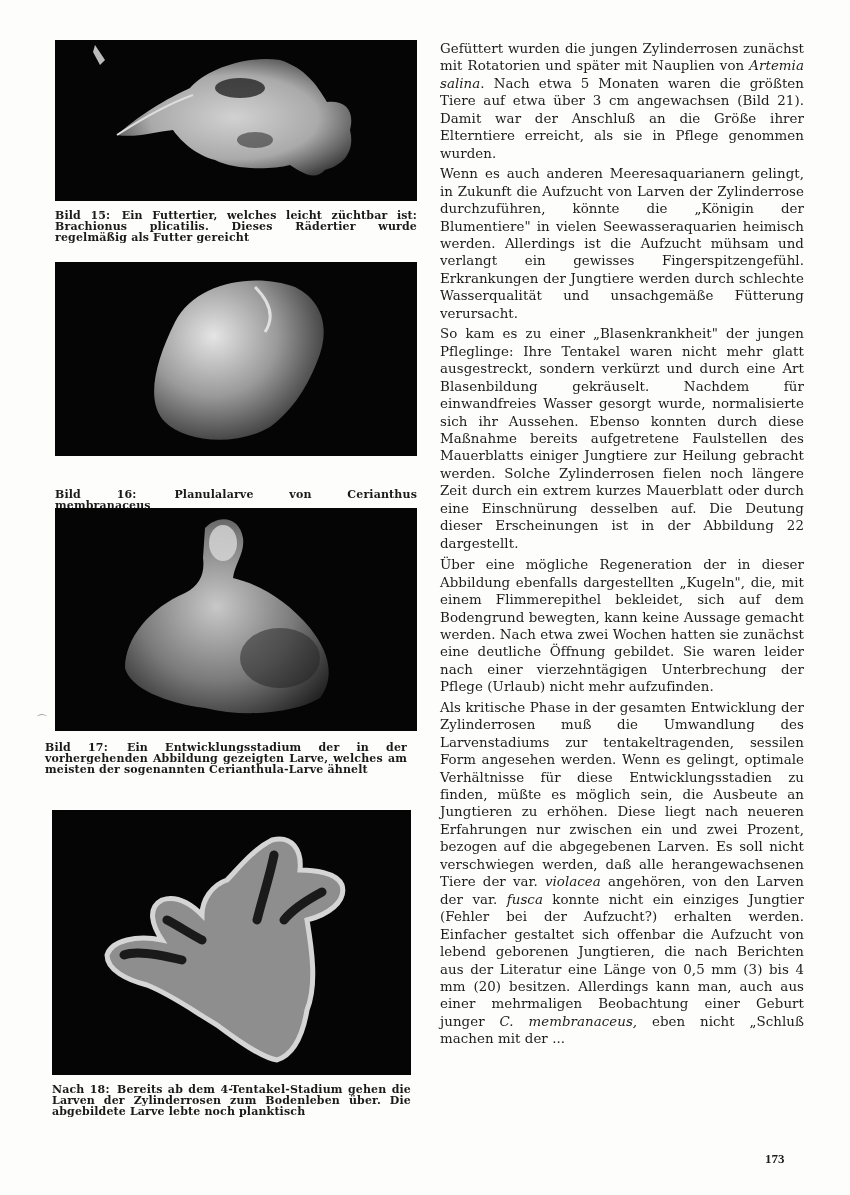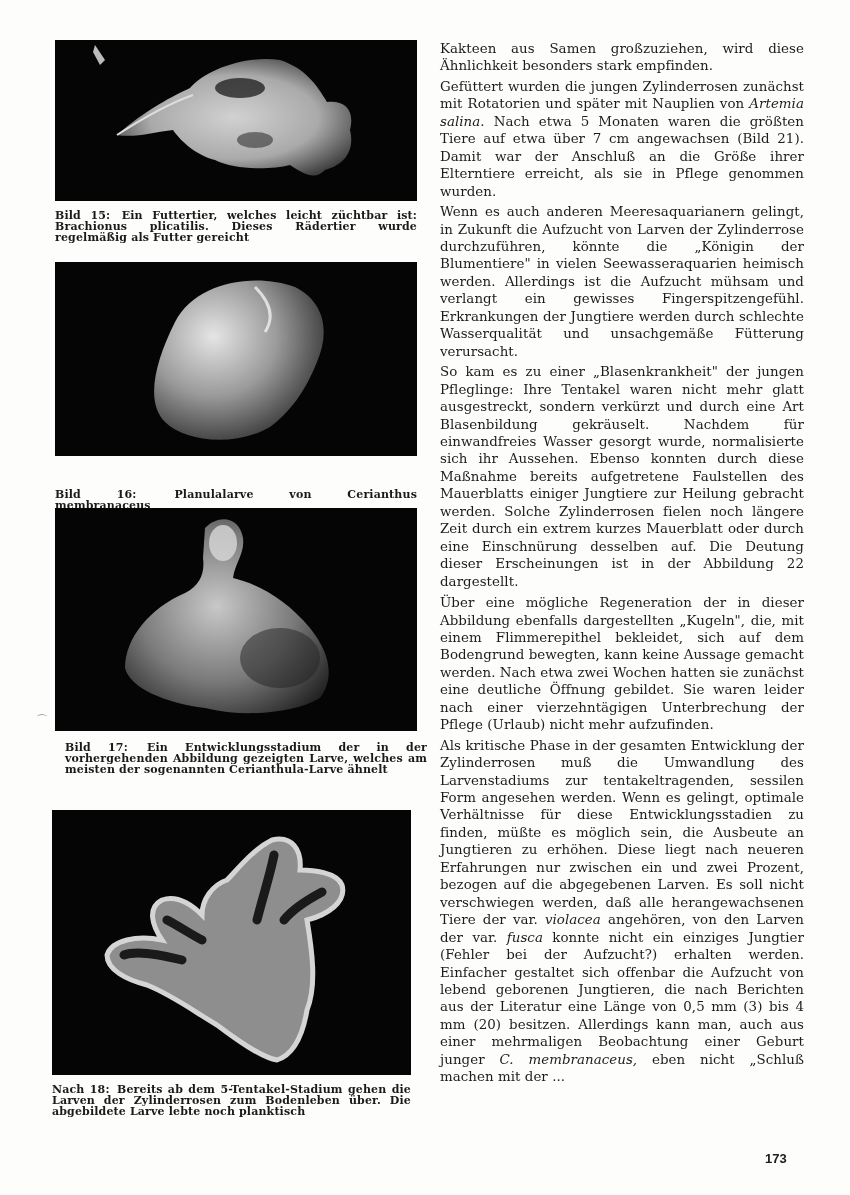--- a/index.html
+++ b/index.html
@@ -18,21 +18,21 @@
   .col-right {
     position: absolute; left: 440px; top: 40px; width: 364px;
     font-size: 13.4px; line-height: 17.45px; text-align: justify; hyphens: manual;
     letter-spacing: 0.05px;
   }
   .col-right p { margin: 0 0 3px 0; }
   .col-right p.tight { margin-bottom: 4px; }
   .col-right em { font-style: italic; }
   .page-number {
     position: absolute; left: 765px; top: 1151px; font-weight: bold; font-size: 13px;
-    font-family: Liberation Sans, sans-serif;
+    font-family: Liberation Serif, serif;
     text-align: right;
   }
   .mark { position: absolute; left: 36px; top: 712px; font-size: 12px; color: #888; }
 </style>
 </head>
 <body>
 
 <div class="photo" style="left:55px; top:40px; width:362px; height:161px;">
   <svg viewBox="0 0 362 161">
     <defs>
@@ -79,41 +79,40 @@
         <stop offset="0" stop-color="#c8c8c8"></stop>
           <stop offset="0.55" stop-color="#7a7a7a"></stop>
           <stop offset="1" stop-color="#1e1e1e"></stop>
       </radialGradient>
     </defs>
     <path d="M150 20 C165 5 185 10 188 30 C190 45 180 55 178 70 C200 75 230 90 255 120 C275 145 280 170 265 190 C240 205 190 210 150 200 C110 195 75 180 70 160 C70 130 95 100 130 85 C145 78 150 65 148 50 Z" fill="url(#g17)"></path>
     <ellipse cx="168" cy="35" rx="14" ry="18" fill="#d8d8d8" opacity="0.8"></ellipse>
     <ellipse cx="225" cy="150" rx="40" ry="30" fill="#222" opacity="0.5"></ellipse>
   </svg>
 </div>
-<div class="caption" style="left:65px; top:742px; width:362px;">
+<div class="caption" style="left:45px; top:742px; width:362px;">
   <span class="num">Bild 17:</span>
   <span>Ein Entwicklungsstadium der in der vorhergehenden Abbildung gezeigten Larve, welches am meisten der sogenannten Cerianthula-Larve ähnelt</span>
 </div>
 
 <div class="photo" style="left:52px; top:810px; width:359px; height:265px;">
   <svg viewBox="0 0 359 265">
     <path d="M55 145 C60 130 85 125 110 130 C100 115 95 98 110 90 C125 85 140 95 150 105 C150 90 160 75 175 70 C185 60 200 40 220 30 C240 25 250 40 248 60 C260 60 285 62 290 75 C295 92 275 105 255 110 C260 140 265 175 255 200 C250 230 240 245 225 250 C210 248 185 230 165 215 C140 200 120 185 95 175 C75 170 55 160 55 145 Z" fill="#8e8e8e"></path>
     <path d="M72 145 C85 140 110 145 130 150 M115 110 C125 115 140 125 150 130 M222 45 C218 65 210 90 205 110 M270 82 C255 90 240 100 232 110" stroke="#1a1a1a" stroke-width="9" fill="none" stroke-linecap="round"></path>
     <path d="M55 145 C60 130 85 125 110 130 C100 115 95 98 110 90 C125 85 140 95 150 105 C150 90 160 75 175 70 C185 60 200 40 220 30 C240 25 250 40 248 60 C260 60 285 62 290 75 C295 92 275 105 255 110 C260 140 265 175 255 200 C250 230 240 245 225 250 C210 248 185 230 165 215 C140 200 120 185 95 175 C75 170 55 160 55 145 Z" fill="none" stroke="#d5d5d5" stroke-width="5"></path>
   </svg>
 </div>
 <div class="caption" style="left:52px; top:1084px; width:359px;">
   <span class="num">Nach 18:</span>
-  <span>Bereits ab dem 5-Tentakel-Stadium gehen die Larven der Zylinderrosen zum Bodenleben über. Die abgebildete Larve lebte noch planktisch</span>
+  <span>Bereits ab dem 4-Tentakel-Stadium gehen die Larven der Zylinderrosen zum Bodenleben über. Die abgebildete Larve lebte noch planktisch</span>
 </div>
 
 <span class="mark">⌒</span>
 
 <div class="col-right">
-  <p>Kakteen aus Samen großzuziehen, wird diese Ähnlichkeit besonders stark empfinden.</p>
-  <p><span>Gefüttert wurden die jungen Zylinderrosen zunächst mit Rotatorien und später mit Nauplien von </span><em>Artemia salina</em><span>. Nach etwa 5 Monaten waren die größten Tiere auf etwa über 7 cm angewachsen (Bild 21). Damit war der Anschluß an die Größe ihrer Elterntiere erreicht, als sie in Pflege genommen wurden.</span></p>
+  <p><span>Gefüttert wurden die jungen Zylinderrosen zunächst mit Rotatorien und später mit Nauplien von </span><em>Artemia salina</em><span>. Nach etwa 5 Monaten waren die größten Tiere auf etwa über 3 cm angewachsen (Bild 21). Damit war der Anschluß an die Größe ihrer Elterntiere erreicht, als sie in Pflege genommen wurden.</span></p>
   <p>Wenn es auch anderen Meeresaquarianern gelingt, in Zukunft die Aufzucht von Larven der Zylinderrose durchzuführen, könnte die „Königin der Blumentiere" in vielen Seewasseraquarien heimisch werden. Allerdings ist die Aufzucht mühsam und verlangt ein gewisses Fingerspitzengefühl. Erkrankungen der Jungtiere werden durch schlechte Wasserqualität und unsachgemäße Fütterung verursacht.</p>
   <p class="tight">So kam es zu einer „Blasenkrankheit" der jungen Pfleglinge: Ihre Tentakel waren nicht mehr glatt ausgestreckt, sondern verkürzt und durch eine Art Blasenbildung gekräuselt. Nachdem für einwandfreies Wasser gesorgt wurde, normalisierte sich ihr Aussehen. Ebenso konnten durch diese Maßnahme bereits aufgetretene Faulstellen des Mauerblatts einiger Jungtiere zur Heilung gebracht werden. Solche Zylinderrosen fielen noch längere Zeit durch ein extrem kurzes Mauerblatt oder durch eine Einschnürung desselben auf. Die Deutung dieser Erscheinungen ist in der Abbildung 22 dargestellt.</p>
   <p>Über eine mögliche Regeneration der in dieser Abbildung ebenfalls dargestellten „Kugeln", die, mit einem Flimmerepithel bekleidet, sich auf dem Bodengrund bewegten, kann keine Aussage gemacht werden. Nach etwa zwei Wochen hatten sie zunächst eine deutliche Öffnung gebildet. Sie waren leider nach einer vierzehntägigen Unterbrechung der Pflege (Urlaub) nicht mehr aufzufinden.</p>
   <p><span>Als kritische Phase in der gesamten Entwicklung der Zylinderrosen muß die Umwandlung des Larvenstadiums zur tentakeltragenden, sessilen Form angesehen werden. Wenn es gelingt, optimale Verhältnisse für diese Entwicklungsstadien zu finden, müßte es möglich sein, die Ausbeute an Jungtieren zu erhöhen. Diese liegt nach neueren Erfahrungen nur zwischen ein und zwei Prozent, bezogen auf die abgegebenen Larven. Es soll nicht verschwiegen werden, daß alle herangewachsenen Tiere der var. </span><em>violacea</em><span> angehören, von den Larven der var. </span><em>fusca</em><span> konnte nicht ein einziges Jungtier (Fehler bei der Aufzucht?) erhalten werden. Einfacher gestaltet sich offenbar die Aufzucht von lebend geborenen Jungtieren, die nach Berichten aus der Literatur eine Länge von 0,5 mm (3) bis 4 mm (20) besitzen. Allerdings kann man, auch aus einer mehrmaligen Beobachtung einer Geburt junger </span><em>C. membranaceus,</em><span> eben nicht „Schluß machen mit der ...</span></p>
 </div>
 
 <div class="page-number">173</div>
 
 </body></html>

